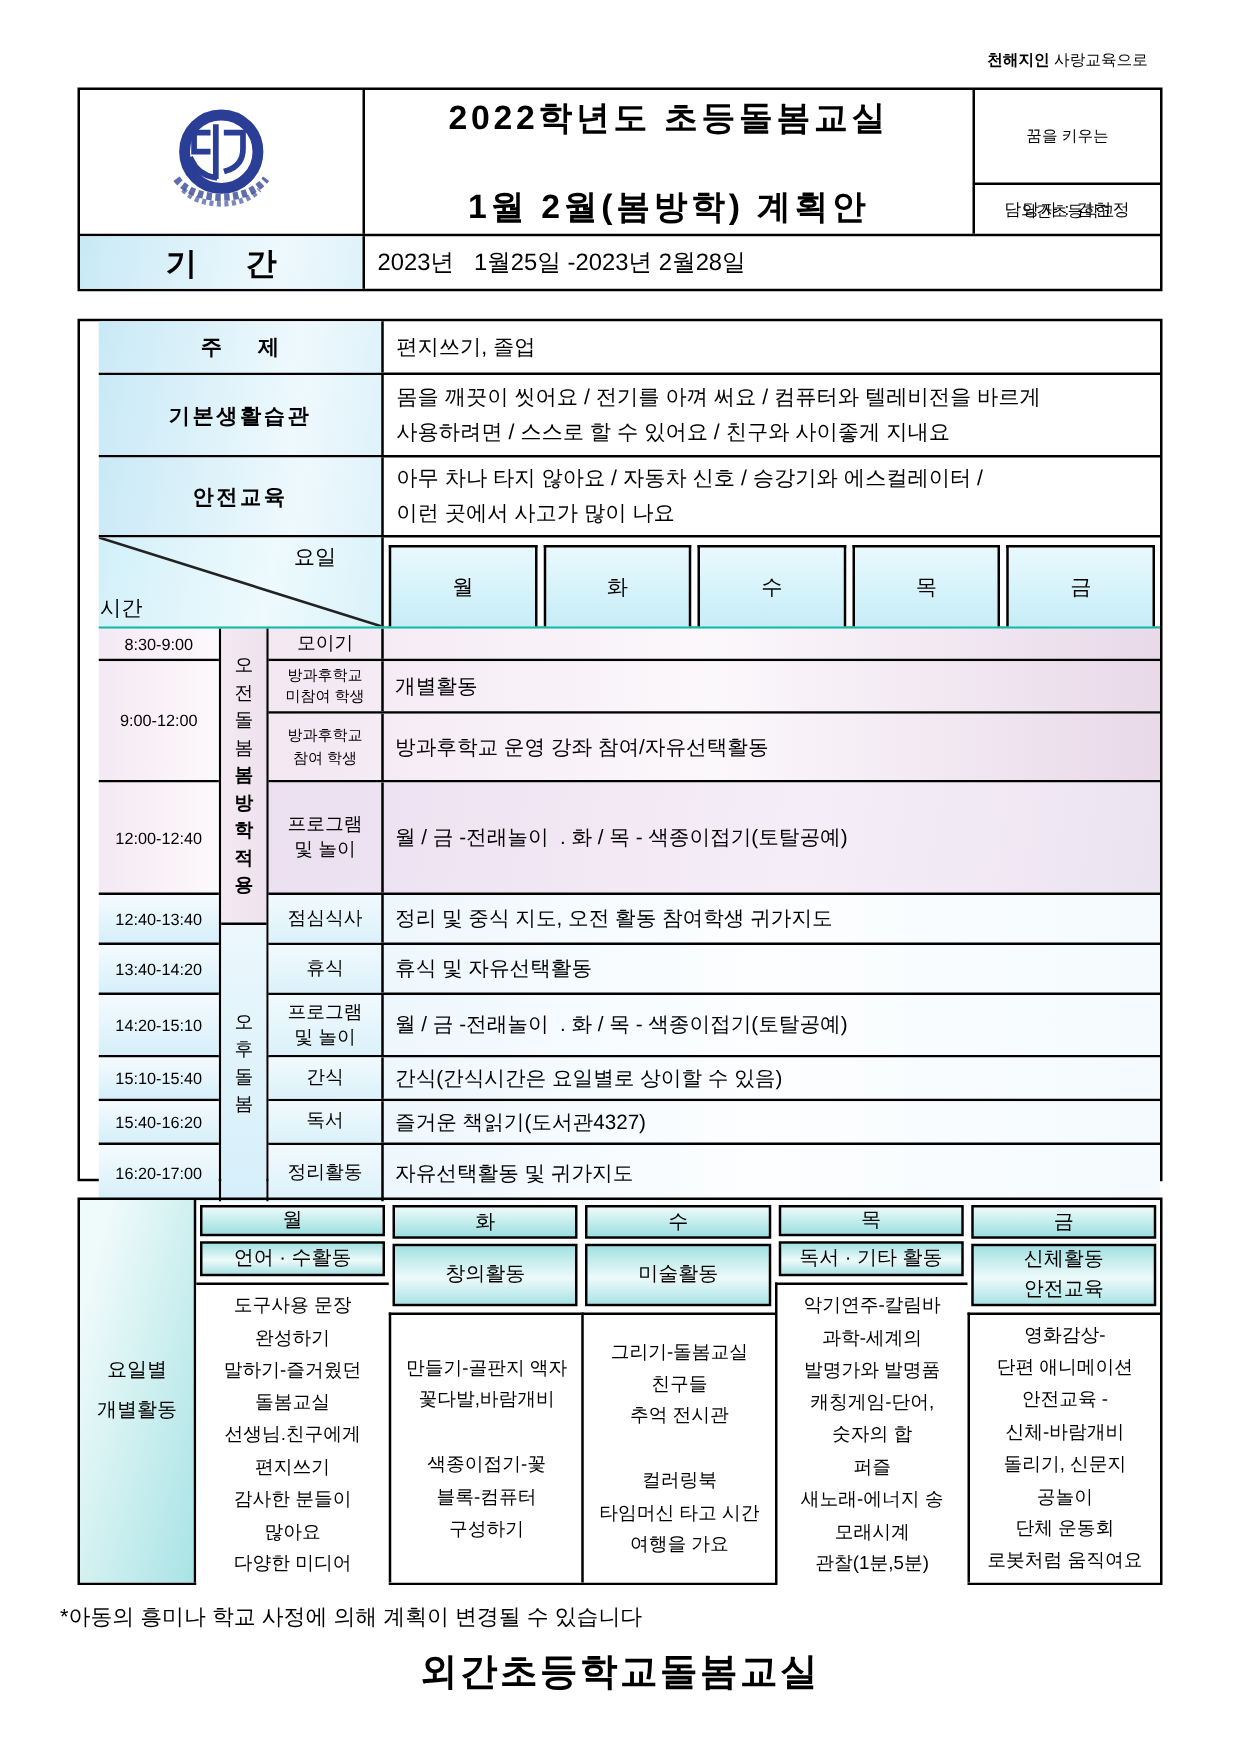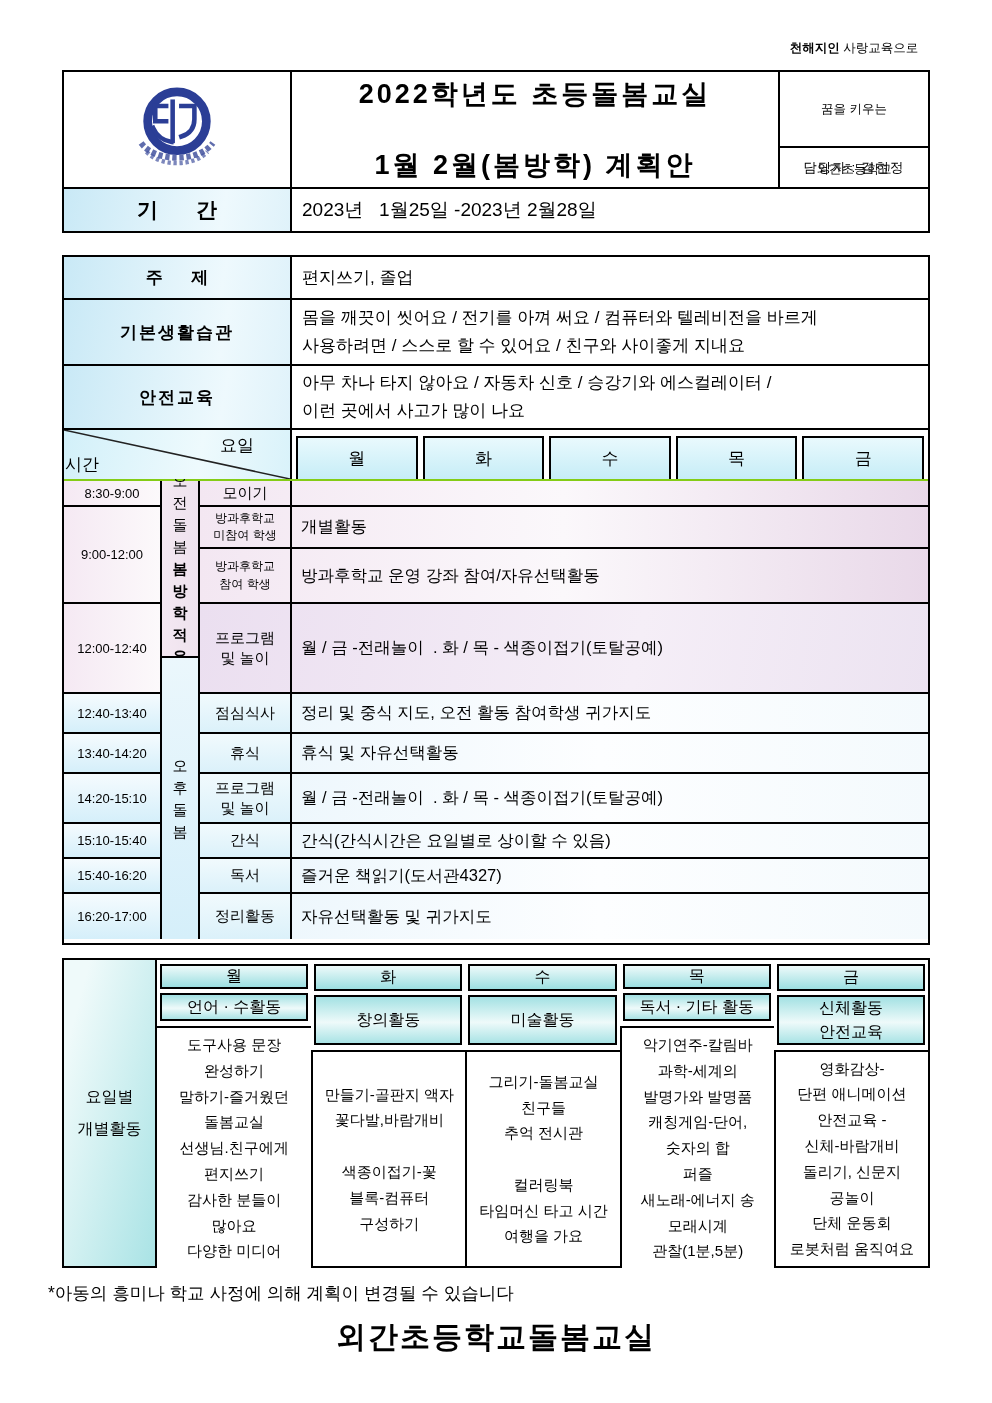--- a/index.html
+++ b/index.html
@@ -16,52 +16,52 @@
               justify-content:space-evenly;align-items:center;gap:32px;}
   .title-line{font-size:27px;font-weight:bold;letter-spacing:3px;white-space:nowrap;}
   .school-cell{flex:1;display:flex;flex-direction:column;}
   .school-info{height:76px;border-bottom:2px solid #000;display:flex;flex-direction:column;
                justify-content:center;text-align:center;font-size:12.5px;line-height:1.65;gap:40px;}
   .school-info .b{font-weight:bold;}
   .manager{flex:1;display:flex;align-items:center;justify-content:center;font-size:13.5px;letter-spacing:1px;}
   .hdr-period{display:flex;height:42px;}
   .cyan-lbl{background:linear-gradient(100deg,#c9e9f6,#eef9fd 70%,#dff2fa);}
   .period-label{width:228px;border-right:2px solid #000;display:flex;align-items:center;justify-content:center;
-                font-size:21px;font-weight:bold;letter-spacing:16px;padding-left:16px;}
+                font-size:25px;font-weight:bold;letter-spacing:16px;padding-left:16px;}
   .period-value{flex:1;display:flex;align-items:center;padding-left:10px;font-size:19px;white-space:pre;}
 
   
-  .main{top:255px;height:690px;}
+  .main{top:255px;height:690px;padding-left:15px;}
   .ov-row{display:flex;border-bottom:2px solid #000;}
   .ov-row .lbl{width:228px;border-right:2px solid #000;display:flex;align-items:center;justify-content:center;
                font-size:17px;font-weight:bold;letter-spacing:2px;}
   .ov-row.r0 .lbl{letter-spacing:12px;padding-left:12px;}
   .ov-row .cnt{flex:1;display:flex;flex-direction:column;justify-content:center;padding:2px 10px;
                font-size:17px;line-height:1.62;white-space:pre-line;}
   .ov-row.r0{height:43px;}.ov-row.r1{height:66px;}.ov-row.r2{height:64px;}
 
-  .dh-row{display:flex;height:51px;border-bottom:2px solid #84cc16;}
+  .dh-row{display:flex;height:73px;border-bottom:2px solid #14b8a6;}
   .diag{width:228px;border-right:2px solid #000;position:relative;
         background:linear-gradient(100deg,#d2f0f9,#eefafd 60%,#d9f2fa);}
   .diag svg{position:absolute;left:0;top:0;width:100%;height:100%;}
   .diag .w-day{position:absolute;top:4px;right:36px;font-size:17px;}
   .diag .w-time{position:absolute;bottom:3px;left:1px;font-size:17px;}
   .days{flex:1;display:flex;gap:5px;padding:6px 4px 0 4px;}
   .day-box{flex:1;border:2px solid #000;border-bottom:none;display:flex;align-items:center;justify-content:center;
            font-size:17px;background:linear-gradient(to bottom,#e9f9fd,#c6edf7);}
 
   .sched{display:flex;height:458px;}
   .col-time{width:98px;border-right:2px solid #000;display:flex;flex-direction:column;}
   .tcell{border-bottom:2px solid #000;display:flex;align-items:center;justify-content:center;font-size:13px;}
   .tcell:last-child{border-bottom:none;}
   .tcell.m{background:linear-gradient(to right,#f5e9f3,#fcf9fb);}
   .tcell.a{background:linear-gradient(to bottom,#f5fbfe,#d5effa);}
   .col-group{width:38px;border-right:2px solid #000;display:flex;flex-direction:column;}
   .gcell{display:flex;flex-direction:column;align-items:center;justify-content:center;}
-  .gcell.m{height:177px;border-bottom:2px solid #000;background:linear-gradient(to right,#f4e8f2,#eee2ed);}
+  .gcell.m{height:237px;border-bottom:2px solid #000;background:linear-gradient(to right,#f4e8f2,#eee2ed);}
   .gcell.a{flex:1;background:linear-gradient(to bottom,#ebf7fc,#d5effa);}
   .vtext{width:17px;word-break:break-all;text-align:center;line-height:22px;font-size:15px;}
   .vtext.bold{font-weight:bold;}
   .col-main{flex:1;display:flex;flex-direction:column;}
   .srow{display:flex;border-bottom:2px solid #000;}
   .srow:last-child{border-bottom:none;}
   .srow .slbl{width:92px;border-right:2px solid #000;display:flex;align-items:center;justify-content:center;
               text-align:center;white-space:pre-line;font-size:15px;line-height:1.35;}
   .srow .slbl.small{font-size:12px;line-height:1.45;}
   .srow .scnt{flex:1;display:flex;align-items:center;padding-left:9px;font-size:16.5px;white-space:pre;}

